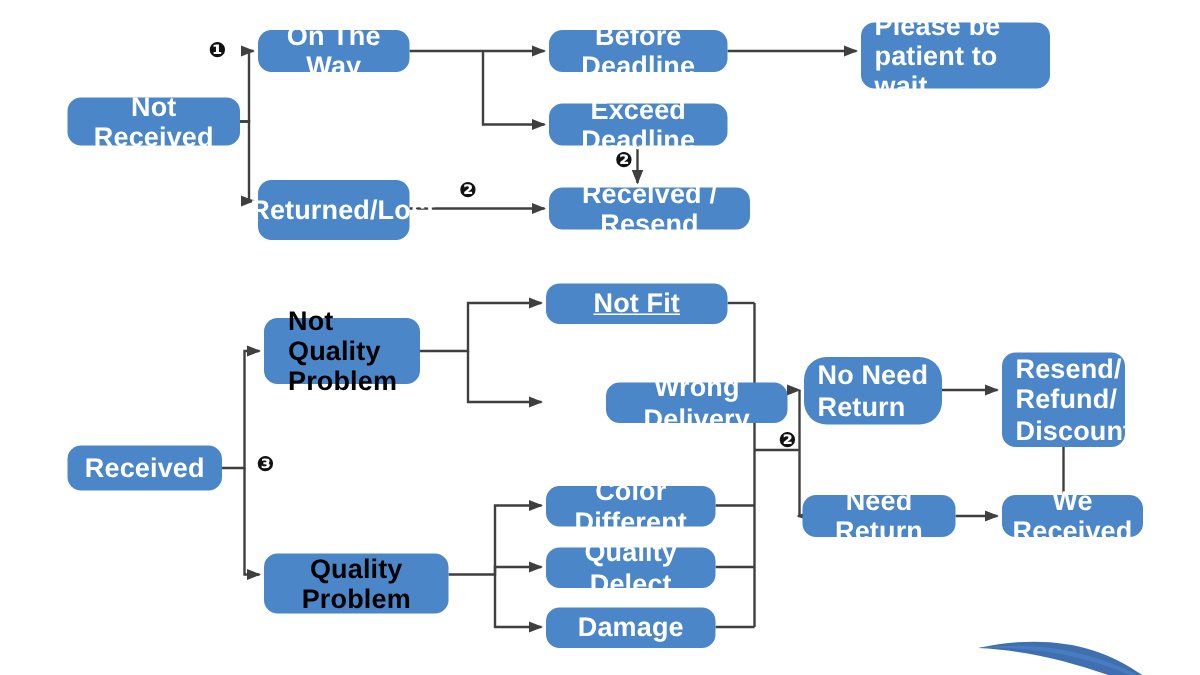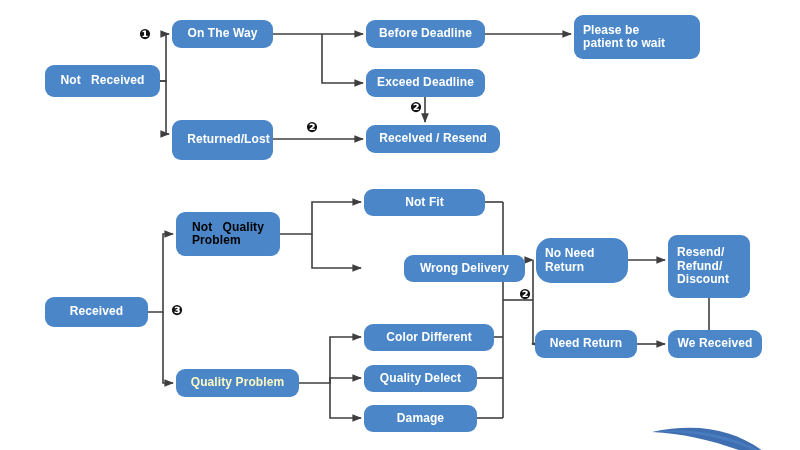--- a/index.html
+++ b/index.html
@@ -25,21 +25,21 @@
     width: 800px;
     height: 450px;
   }
   .node {
     position: absolute;
     background: #4a86c8;
     color: #ffffff;
     border-radius: 9px;
     box-sizing: border-box;
     font-family: "Liberation Sans", sans-serif;
-    font-size: 12px;
+    font-size: 18px;
     font-weight: 700;
     line-height: 1.12;
     display: flex;
     align-items: center;
     white-space: pre-wrap;
     letter-spacing: 0.1px;
     z-index: 3;
   }
   .node.center {
     justify-content: center;
@@ -128,24 +128,24 @@
       <div class="node center" style="left: 172px; top: 20px; width: 101px; height: 28px; background: rgb(74, 134, 200); color: rgb(255, 255, 255);">On The Way</div>
       <div class="node center" style="left: 172px; top: 120px; width: 101px; height: 40px; background: rgb(74, 134, 200); color: rgb(255, 255, 255); padding-left: 12px;">Returned/Lost</div>
       <div class="node center" style="left: 366px; top: 20px; width: 119px; height: 28px; background: rgb(74, 134, 200); color: rgb(255, 255, 255);">Before Deadline</div>
       <div class="node center" style="left: 366px; top: 69px; width: 119px; height: 28px; background: rgb(74, 134, 200); color: rgb(255, 255, 255);">Exceed Deadline</div>
       <div class="node center" style="left: 366px; top: 125px; width: 134px; height: 28px; background: rgb(74, 134, 200); color: rgb(255, 255, 255);">Recelved / Resend</div>
       <div class="node left" style="left: 574px; top: 15px; width: 126px; height: 44px; background: rgb(74, 134, 200); color: rgb(255, 255, 255);">Please be
 patient to wait</div>
       <div class="node center" style="left: 45px; top: 297px; width: 103px; height: 30px; background: rgb(74, 134, 200); color: rgb(255, 255, 255);">Received</div>
       <div class="node left" style="left: 176px; top: 212px; width: 104px; height: 44px; background: rgb(74, 134, 200); color: #000000; padding-left: 16px;">Not   Quality
 Problem</div>
-      <div class="node center" style="left: 176px; top: 369px; width: 123px; height: 28px; background: rgb(74, 134, 200); color: #fef9c3;">Quality Problem</div>
-      <div class="node center" style="left: 364px; top: 189px; width: 121px; height: 27px; background: rgb(74, 134, 200); color: rgb(255, 255, 255);">Not Fit</div>
+      <div class="node center" style="left: 176px; top: 369px; width: 123px; height: 40px; background: rgb(74, 134, 200); color: #000000;">Quality Problem</div>
+      <div class="node center" style="left: 364px; top: 189px; width: 121px; height: 27px; background: rgb(74, 134, 200); color: rgb(255, 255, 255); text-decoration: underline;">Not Fit</div>
       <div class="node center" style="left: 364px; top: 255px; width: 121px; height: 27px; background: rgb(74, 134, 200); color: rgb(255, 255, 255); margin-left: 40px;">Wrong Delivery</div>
-      <div class="node center" style="left: 364px; top: 324px; width: 130px; height: 27px; background: rgb(74, 134, 200); color: rgb(255, 255, 255);">Color Different</div>
+      <div class="node center" style="left: 364px; top: 324px; width: 113px; height: 27px; background: rgb(74, 134, 200); color: rgb(255, 255, 255);">Color Different</div>
       <div class="node center" style="left: 364px; top: 365px; width: 113px; height: 27px; background: rgb(74, 134, 200); color: rgb(255, 255, 255);">Quality Delect</div>
       <div class="node center" style="left: 364px; top: 405px; width: 113px; height: 27px; background: rgb(74, 134, 200); color: rgb(255, 255, 255);">Damage</div>
       <div class="node left" style="left: 536px; top: 238px; width: 92px; height: 45px; background: rgb(74, 134, 200); color: rgb(255, 255, 255); border-radius: 15px;">No Need
 Return</div>
       <div class="node center" style="left: 535px; top: 330px; width: 102px; height: 28px; background: rgb(74, 134, 200); color: rgb(255, 255, 255);">Need Return</div>
       <div class="node left" style="left: 668px; top: 235px; width: 82px; height: 63px; background: rgb(74, 134, 200); color: rgb(255, 255, 255);">Resend/
 Refund/
 Discount</div>
       <div class="node center" style="left: 668px; top: 330px; width: 94px; height: 28px; background: rgb(74, 134, 200); color: rgb(255, 255, 255);">We Received</div>
     </div>

